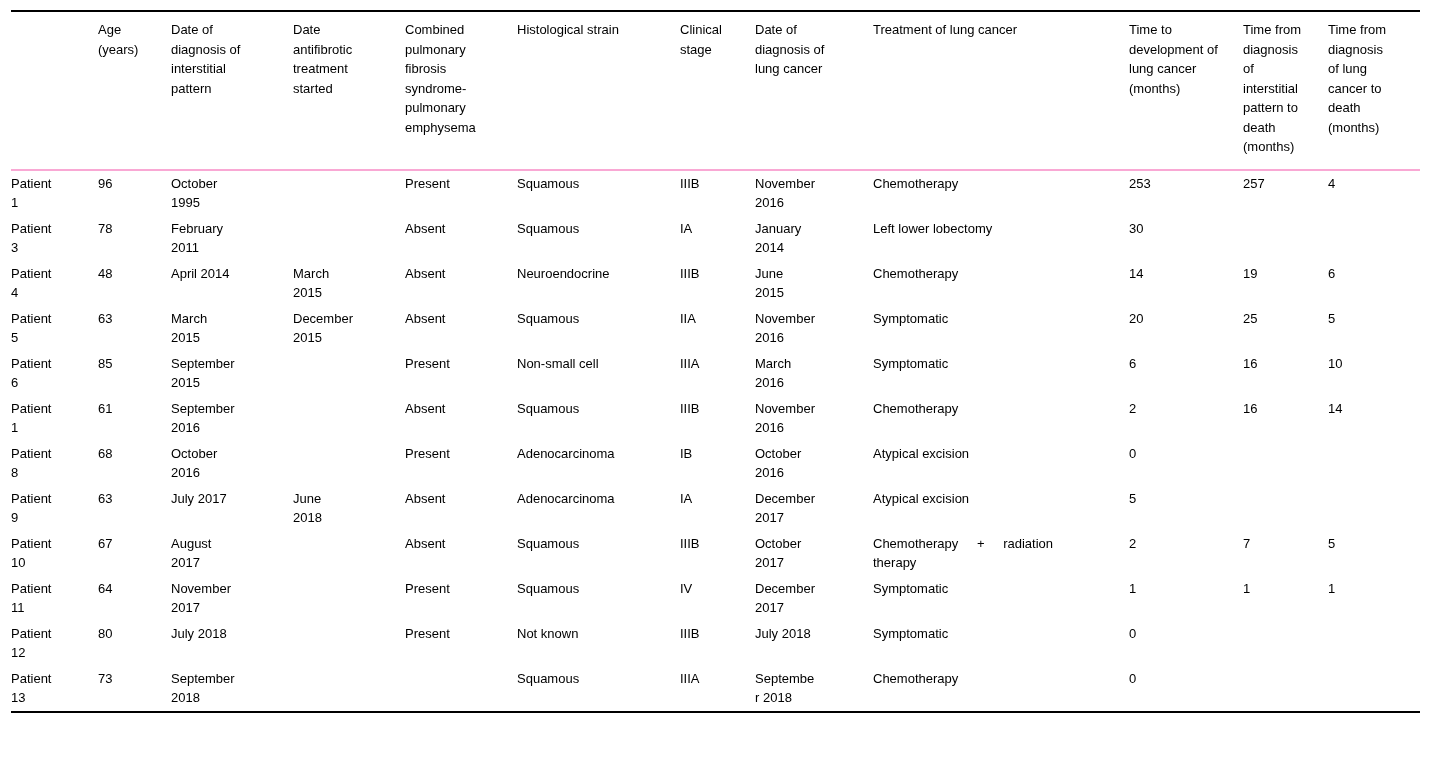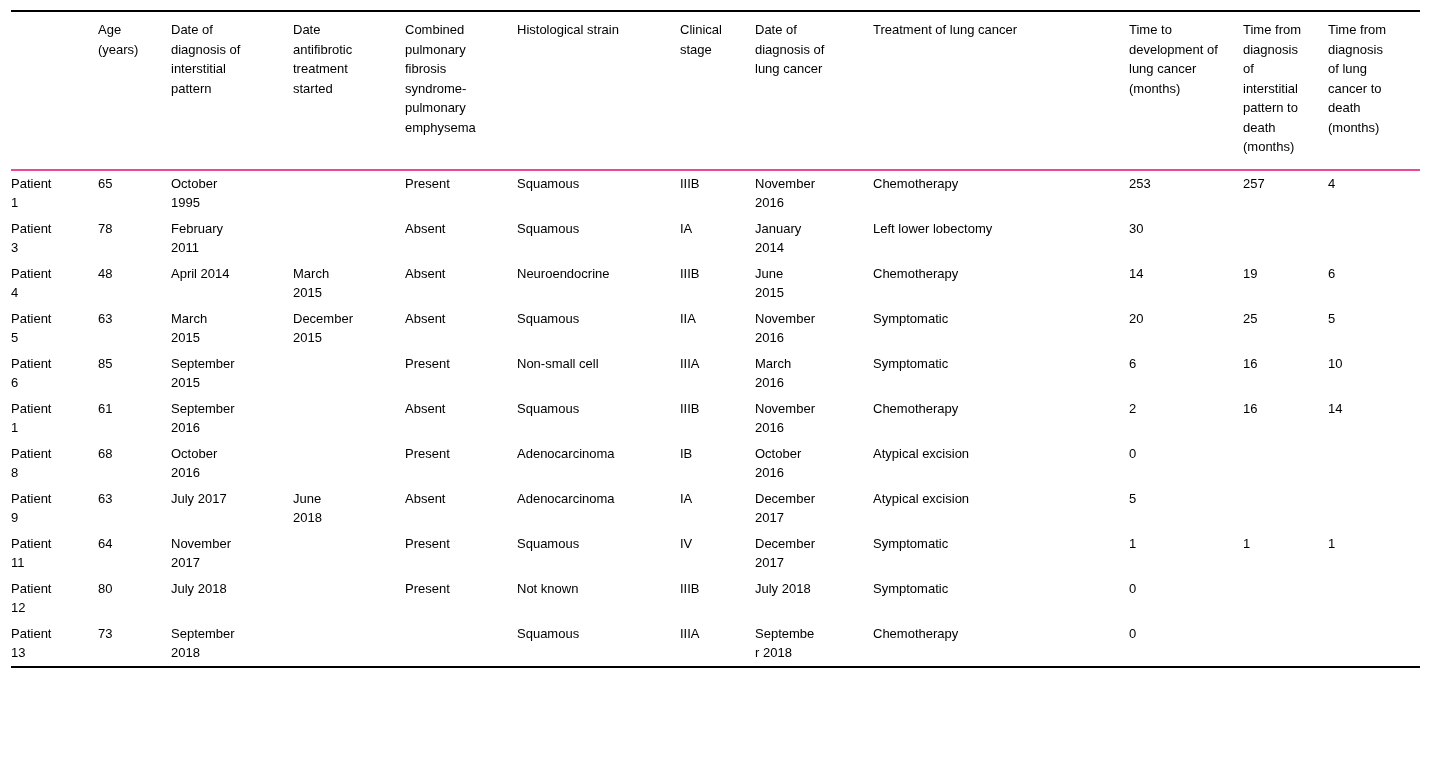--- a/index.html
+++ b/index.html
@@ -19,21 +19,21 @@
     padding: 10px 11px 0 11px;
   }
   table.patient-table {
     width: 1409px;
     table-layout: fixed;
     border-collapse: collapse;
     border-top: 2px solid #000000;
     border-bottom: 2px solid #000000;
   }
   thead tr {
-    border-bottom: 2px solid #ec4899;
+    border-bottom: 2px solid #f9a8d4;
   }
   th, td {
     font-size: 13px;
     font-weight: normal;
     line-height: 1.5;
     text-align: left;
     vertical-align: top;
     padding: 3px 12px 3px 0;
     overflow-wrap: break-word;
   }
@@ -99,21 +99,21 @@
           <th>Date of diagnosis of lung cancer</th>
           <th>Treatment of lung cancer</th>
           <th>Time to development of lung cancer (months)</th>
           <th>Time from diagnosis of interstitial pattern to death (months)</th>
           <th>Time from diagnosis of lung cancer to death (months)</th>
         </tr>
     </thead>
     <tbody>
         <tr>
           <td>Patient 1</td>
-          <td>65</td>
+          <td>96</td>
           <td>October 1995</td>
           <td></td>
           <td>Present</td>
           <td>Squamous</td>
           <td>IIIB</td>
           <td>November 2016</td>
           <td>Chemotherapy</td>
           <td>253</td>
           <td>257</td>
           <td>4</td>
@@ -210,20 +210,34 @@
           <td>Absent</td>
           <td>Adenocarcinoma</td>
           <td>IA</td>
           <td>December 2017</td>
           <td>Atypical excision</td>
           <td>5</td>
           <td></td>
           <td></td>
         </tr>
         <tr>
+          <td>Patient 10</td>
+          <td>67</td>
+          <td>August 2017</td>
+          <td></td>
+          <td>Absent</td>
+          <td>Squamous</td>
+          <td>IIIB</td>
+          <td>October 2017</td>
+          <td>Chemotherapy + radiation therapy</td>
+          <td>2</td>
+          <td>7</td>
+          <td>5</td>
+        </tr>
+        <tr>
           <td>Patient 11</td>
           <td>64</td>
           <td>November 2017</td>
           <td></td>
           <td>Present</td>
           <td>Squamous</td>
           <td>IV</td>
           <td>December 2017</td>
           <td>Symptomatic</td>
           <td>1</td>

